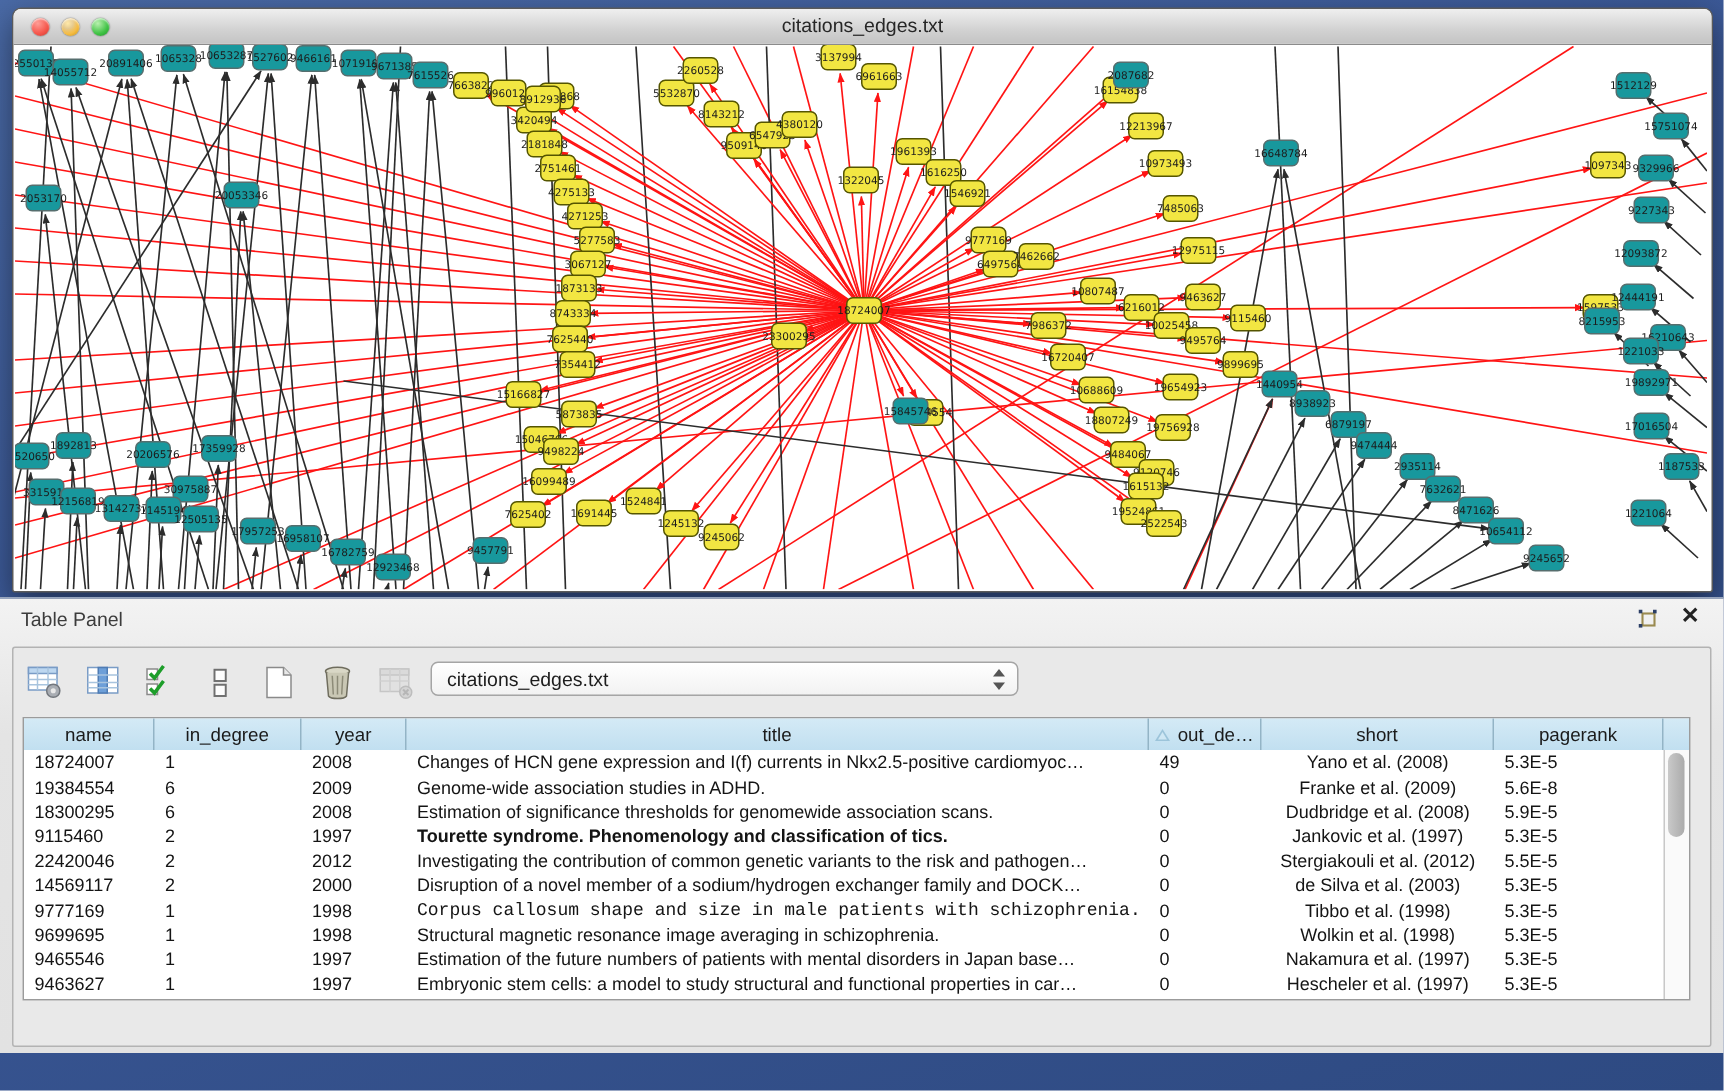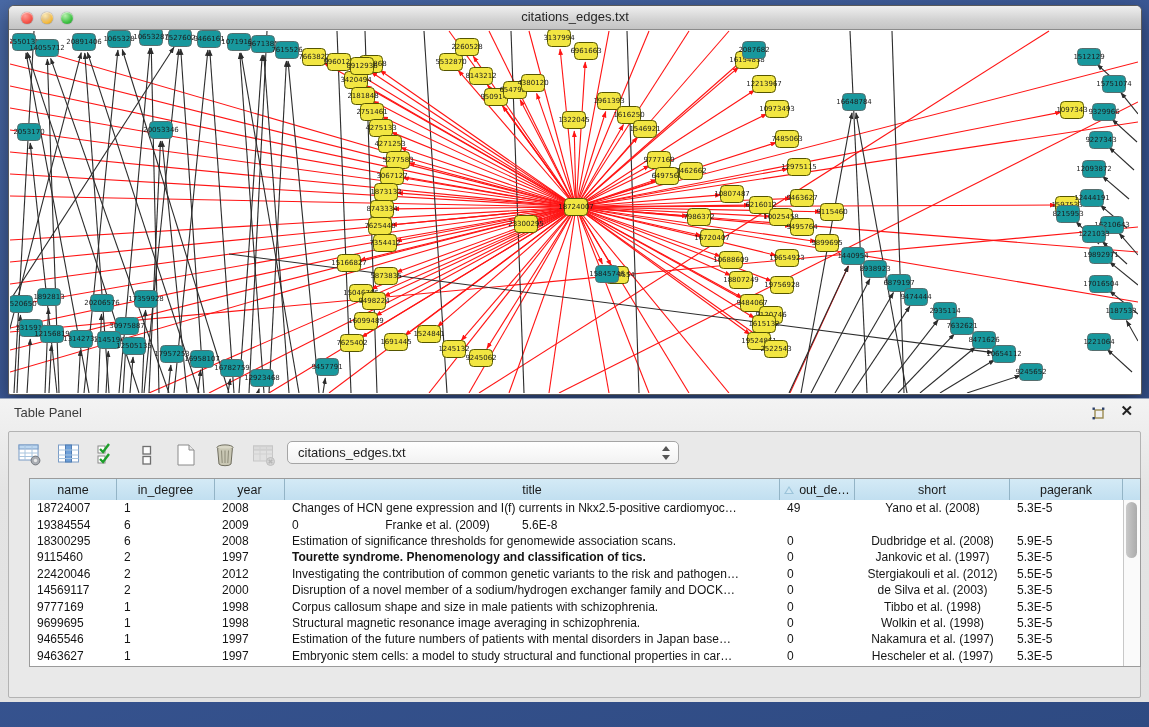--- a/index.html
+++ b/index.html
@@ -34,21 +34,21 @@
   #toolbar{position:absolute;left:8px;top:6px;height:34px;display:flex;align-items:center;gap:13px;}
   .tb-icon{width:26px;height:26px;display:flex;align-items:center;justify-content:center;cursor:pointer;}
   #table-selector{position:absolute;left:278px;top:9px;width:392px;height:23px;background:linear-gradient(#ffffff,#f2f2f2);
     border:1px solid #a5a5a5;border-radius:5px;font-size:13px;color:#1d1d1d;display:flex;align-items:center;
     padding-left:10px;box-sizing:border-box;cursor:pointer;}
   #selector-stepper{position:absolute;right:6px;top:2px;width:12px;height:18px;}
   #selector-stepper span{position:absolute;left:2px;width:0;height:0;border-left:4px solid transparent;border-right:4px solid transparent;}
   #selector-stepper .up{top:2px;border-bottom:5px solid #555;}
   #selector-stepper .down{bottom:2px;border-top:5px solid #555;}
   
-  #data-table{position:absolute;left:20px;top:46px;width:1110px;height:187px;background:#fff;border:1px solid #9b9b9b;}
+  #data-table{position:absolute;left:6px;top:46px;width:1110px;height:187px;background:#fff;border:1px solid #9b9b9b;}
   #thead{display:flex;height:21px;background:linear-gradient(#d4eaf6,#c1dff0);border-bottom:1px solid #8aa8ba;}
   .th{box-sizing:border-box;border-right:1px solid #93b4c6;display:flex;align-items:center;justify-content:center;
     font-size:12.5px;color:#1a1a1a;cursor:pointer;overflow:hidden;white-space:nowrap;}
   .sort-tri{width:0;height:0;border-left:5px solid transparent;border-right:5px solid transparent;border-bottom:8px solid #9cc4da;
     position:relative;margin-right:5px;}
   .sort-tri:after{content:"";position:absolute;left:-3px;top:2.6px;width:0;height:0;border-left:3px solid transparent;border-right:3px solid transparent;border-bottom:5px solid #cfe7f4;}
   #tbody{position:absolute;left:0;top:21px;right:16px;bottom:0;overflow:hidden;}
   .tr{display:flex;height:16.4px;align-items:center;background:#fff;cursor:default;}
   .td{box-sizing:border-box;padding:0 7px;font-size:12px;color:#141414;white-space:nowrap;overflow:hidden;}
   #vscroll{position:absolute;right:0;top:21px;bottom:0;width:16px;background:#fafafa;border-left:1px solid #c8c8c8;}
@@ -870,20 +870,21 @@
               <div class="td" style="width: 70px;">2008</div>
               <div class="td" style="width: 495px;">Changes of HCN gene expression and I(f) currents in Nkx2.5-positive cardiomyoc…</div>
               <div class="td" style="width: 75px;">49</div>
               <div class="td" style="width: 155px; text-align: center;">Yano et al. (2008)</div>
               <div class="td" style="width: 113px;">5.3E-5</div>
             </div>
             <div class="tr">
               <div class="td" style="width: 87px;">19384554</div>
               <div class="td" style="width: 98px;">6</div>
               <div class="td" style="width: 70px;">2009</div>
+              <div class="td" style="width: 495px;">Genome-wide association studies in ADHD.</div>
               <div class="td" style="width: 75px;">0</div>
               <div class="td" style="width: 155px; text-align: center;">Franke et al. (2009)</div>
               <div class="td" style="width: 113px;">5.6E-8</div>
             </div>
             <div class="tr">
               <div class="td" style="width: 87px;">18300295</div>
               <div class="td" style="width: 98px;">6</div>
               <div class="td" style="width: 70px;">2008</div>
               <div class="td" style="width: 495px;">Estimation of significance thresholds for genomewide association scans.</div>
               <div class="td" style="width: 75px;">0</div>
@@ -914,21 +915,21 @@
               <div class="td" style="width: 70px;">2000</div>
               <div class="td" style="width: 495px;">Disruption of a novel member of a sodium/hydrogen exchanger family and DOCK…</div>
               <div class="td" style="width: 75px;">0</div>
               <div class="td" style="width: 155px; text-align: center;">de Silva et al. (2003)</div>
               <div class="td" style="width: 113px;">5.3E-5</div>
             </div>
             <div class="tr">
               <div class="td" style="width: 87px;">9777169</div>
               <div class="td" style="width: 98px;">1</div>
               <div class="td" style="width: 70px;">1998</div>
-              <div class="td" style="width: 495px;">Corpus callosum shape and size in male patients with schizophrenia.</div>
+              <div class="td" style="width: 495px; font-family: Liberation Mono, monospace;">Corpus callosum shape and size in male patients with schizophrenia.</div>
               <div class="td" style="width: 75px;">0</div>
               <div class="td" style="width: 155px; text-align: center;">Tibbo et al. (1998)</div>
               <div class="td" style="width: 113px;">5.3E-5</div>
             </div>
             <div class="tr">
               <div class="td" style="width: 87px;">9699695</div>
               <div class="td" style="width: 98px;">1</div>
               <div class="td" style="width: 70px;">1998</div>
               <div class="td" style="width: 495px;">Structural magnetic resonance image averaging in schizophrenia.</div>
               <div class="td" style="width: 75px;">0</div>

